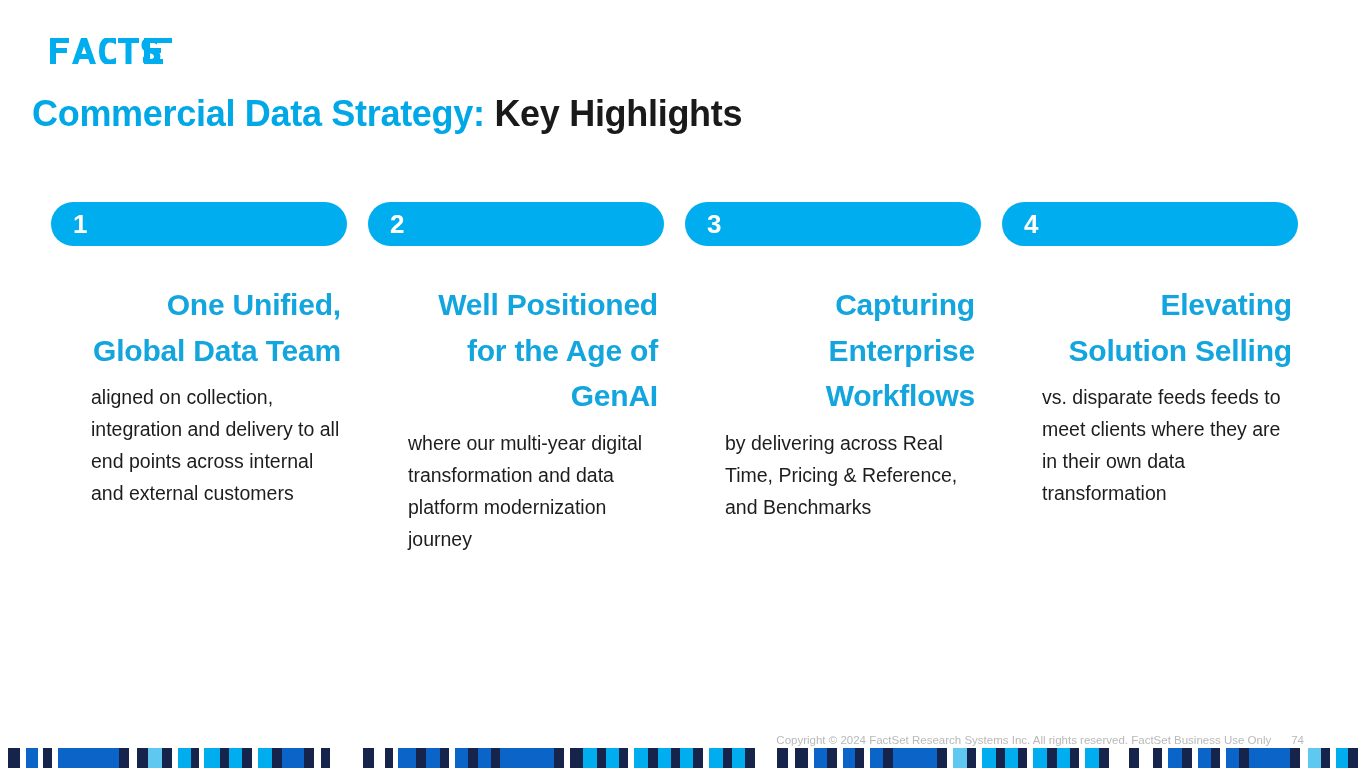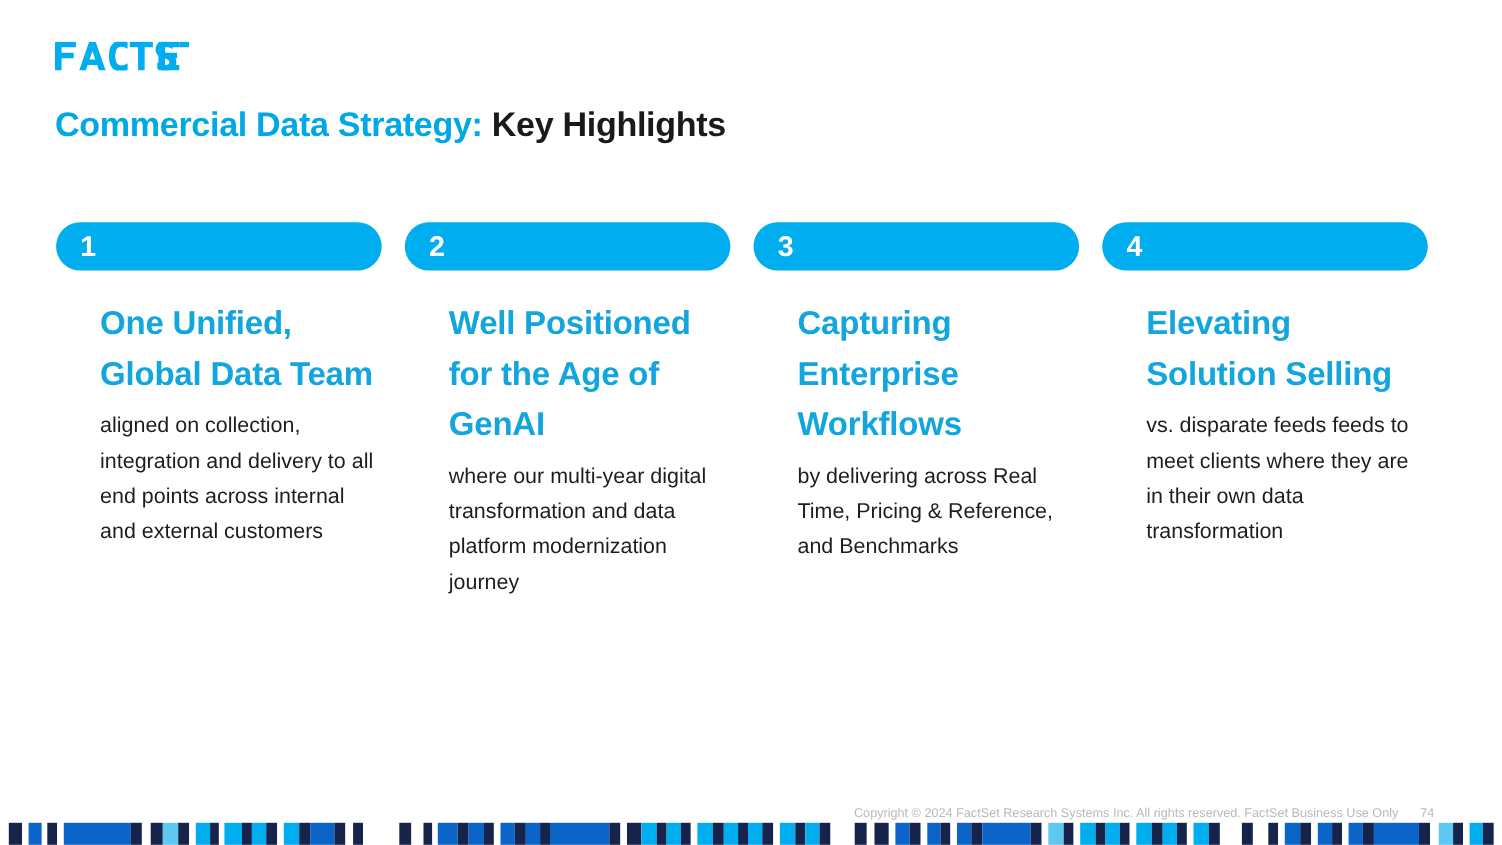--- a/index.html
+++ b/index.html
@@ -28,23 +28,23 @@
     top: 34px;
     height: 34px;
     display: flex;
     align-items: center;
   }
   .logo svg { display: block; }
 
   
   .title {
     position: absolute;
-    left: 50px;
+    left: 32px;
     top: 92px;
-    font-size: 31px;
+    font-size: 36px;
     font-weight: bold;
     letter-spacing: -0.3px;
     white-space: nowrap;
     line-height: 44px;
     text-align: right;
   }
   .title .accent { color: #00A8E6; }
   .title .plain  { color: #1a1a1a; }
 
   
@@ -70,28 +70,29 @@
     box-sizing: border-box;
     padding-left: 22px;
   }
   .pill-num {
     color: #ffffff;
     font-size: 26px;
     font-weight: bold;
     line-height: 1;
   }
   .col-head {
-    margin-top: 26px;
+    margin-top: 36px;
     padding-left: 40px;
     padding-right: 6px;
     color: #12A5DE;
     font-size: 30px;
     font-weight: bold;
     line-height: 45.5px;
     letter-spacing: -0.2px;
+    text-align: right;
   }
   .col-body {
     margin-top: 8px;
     padding-left: 40px;
     padding-right: 4px;
     color: #1d1d1d;
     font-size: 19.5px;
     line-height: 32px;
     font-weight: normal;
   }

